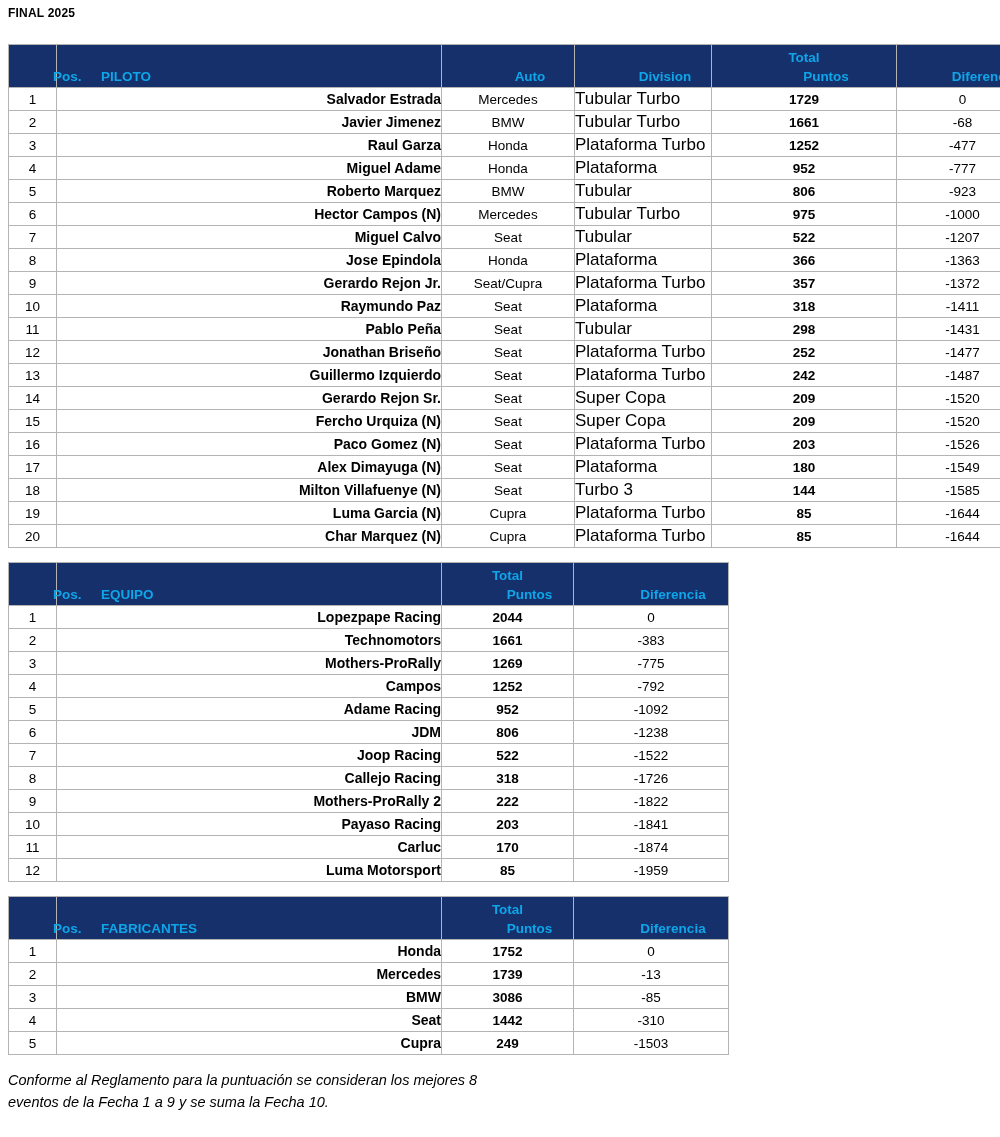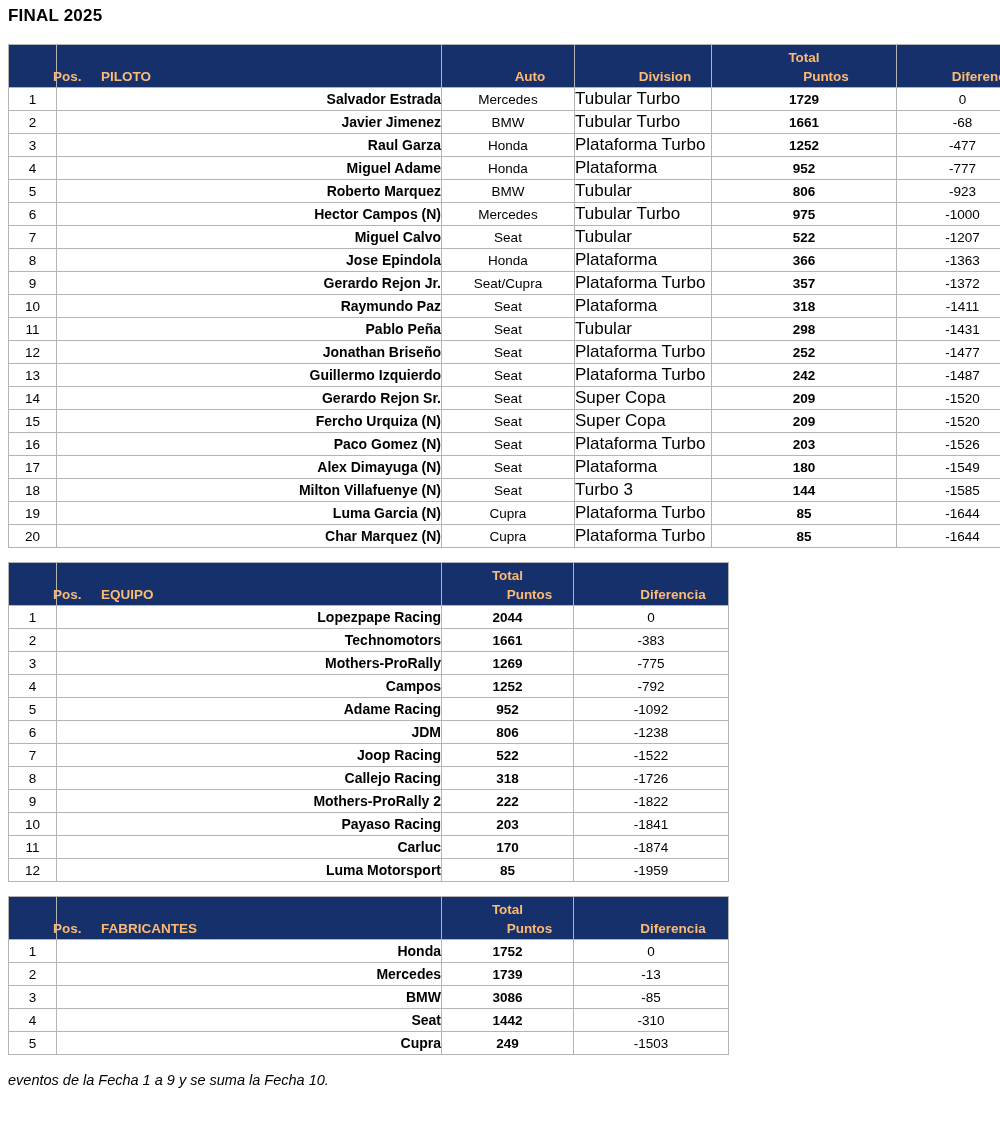--- a/index.html
+++ b/index.html
@@ -12,43 +12,43 @@
     min-height: 1137px;
     font-family: "Liberation Sans", sans-serif;
     color: #000000;
     position: relative;
   }
   .page {
     width: 1000px;
     position: relative;
   }
   .doc-title {
-    font-size: 17px;
+    font-size: 12px;
     font-weight: bold;
-    padding: 6px 0 18px 8px;
+    padding: 6px 0 24px 8px;
     letter-spacing: 0.2px;
   }
   table {
     border-collapse: collapse;
     table-layout: fixed;
     border-spacing: 0;
   }
   .tbl {
     margin: 0 0 0 8px;
   }
   .tbl td, .tbl th {
     border: 1px solid #b4b4b4;
     padding: 0;
     height: 22px;
     vertical-align: middle;
     font-size: 13.5px;
   }
   thead th {
     background: #15306b;
-    color: #fdba74;
+    color: #0ea5e9;
     border: 1px solid #15306b;
     font-weight: bold;
     font-size: 13.5px;
     text-align: center;
     vertical-align: bottom;
     padding-bottom: 2px;
   }
   thead tr.hdr-top th {
     border-bottom: none;
     height: 20px;
@@ -449,16 +449,17 @@
         <tr>
           <td class="c-pos">5</td>
           <td class="c-name">Cupra</td>
           <td class="c-pts">249</td>
           <td class="c-dif">-1503</td>
         </tr>
       </tbody>
   </table>
 
   <div class="note">
+    <div>Conforme al Reglamento para la puntuación se consideran los mejores 8</div>
     <div>eventos de la Fecha 1 a 9 y se suma la Fecha 10.</div>
   </div>
 
 </div>
 
 </body></html>

